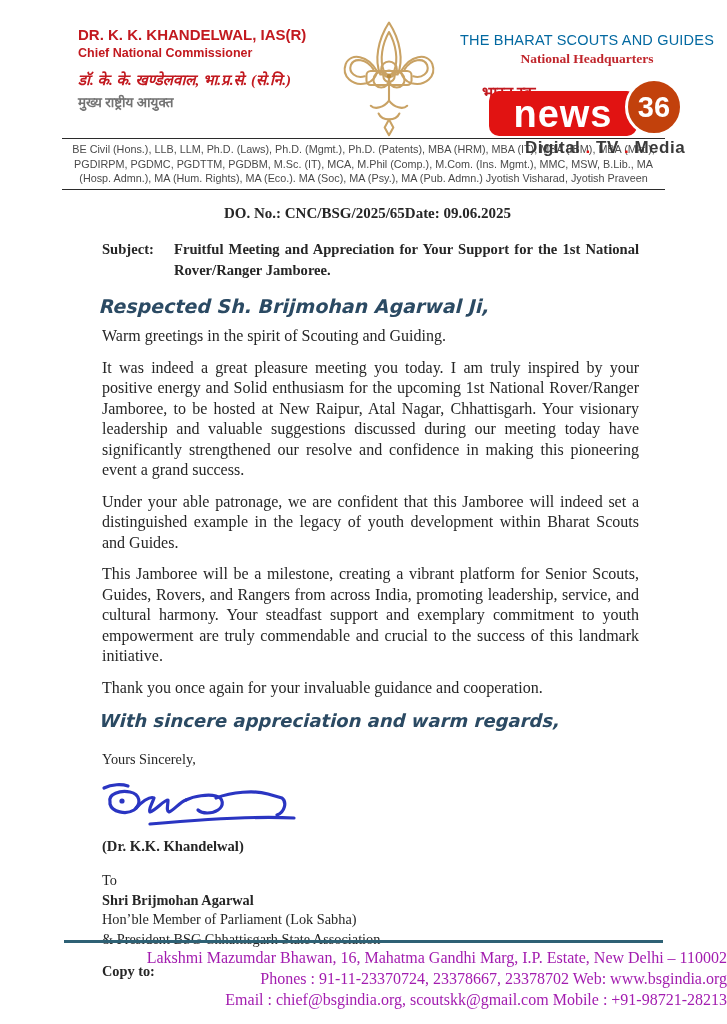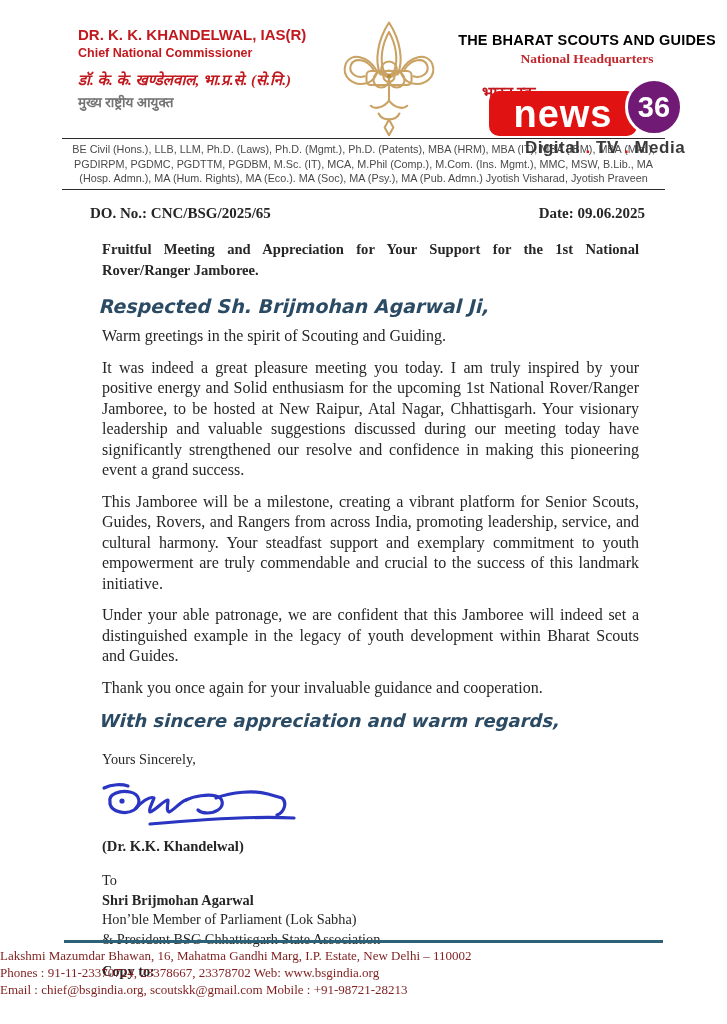--- a/index.html
+++ b/index.html
@@ -14,42 +14,42 @@
   }
   
   .letterhead{display:flex;padding:26px 1px 0 78px;position:relative;height:112px;}
   .lh-left{width:252px;}
   .lh-left .name{font-family:"Liberation Sans",sans-serif;font-weight:bold;font-size:15px;color:#c2191f;line-height:1.15;}
   .lh-left .title{font-family:"Liberation Sans",sans-serif;font-weight:bold;font-size:12.5px;color:#c2191f;margin-top:3px;}
   .lh-left .name-hi{font-weight:bold;font-size:15px;color:#c2191f;margin-top:9px;font-style:italic;}
   .lh-left .title-hi{font-size:13.5px;color:#737373;margin-top:4px;font-weight:bold;}
   .lh-center{width:118px;text-align:center;margin-top:-12px;}
   .lh-right{flex:1;text-align:center;padding-top:6px;}
-  .lh-right .org{font-family:"Liberation Sans",sans-serif;font-weight:700;font-size:14.5px;color:#000000;letter-spacing:.2px;}
+  .lh-right .org{font-family:"Liberation Sans",sans-serif;font-weight:400;font-size:14.5px;color:#0369a1;letter-spacing:.2px;}
   .lh-right .sub{font-size:13.5px;color:#c0262c;margin-top:3px;font-weight:bold;}
   .lh-right .org-hi{font-size:16px;color:#c2191f;font-weight:bold;margin-top:14px;text-align:left;padding-left:34px;}
   .lh-right .sub-hi{font-size:13px;color:#c2191f;font-weight:bold;margin-top:4px;text-align:left;padding-left:92px;}
   
   .watermark{position:absolute;top:78px;right:6px;z-index:6;width:232px;}
   .wm-row{display:flex;align-items:flex-end;}
   .wm-rect{width:148px;height:45px;background:#e11312;border-radius:10px;display:flex;align-items:center;justify-content:center;}
   .wm-rect span{font-family:"Liberation Sans",sans-serif;font-weight:bold;font-size:38px;color:#fff;letter-spacing:1px;line-height:1;}
-  .wm-circle{width:58px;height:58px;border-radius:50%;background:#701a75;border:3px solid #fff;margin-left:-12px;display:flex;align-items:center;justify-content:center;box-sizing:border-box;}
+  .wm-circle{width:58px;height:58px;border-radius:50%;background:#c2410c;border:3px solid #fff;margin-left:-12px;display:flex;align-items:center;justify-content:center;box-sizing:border-box;}
   .wm-circle span{font-family:"Liberation Sans",sans-serif;font-weight:bold;font-size:29px;color:#fff;line-height:1;}
   .wm-tagline{font-family:"Liberation Sans",sans-serif;font-weight:bold;font-size:17px;color:#3a3a3a;text-align:center;margin-top:2px;letter-spacing:.5px;}
   .wm-tagline .dot{color:#e11312;}
   
   .rule{height:1px;background:#2b2b2b;margin:0 62px;}
   .quals{
     font-family:"Liberation Sans",sans-serif;
     font-size:10.8px;color:#4a4a4a;text-align:center;
     line-height:1.35;margin:2px 66px;padding:1px 0;
   }
   
-  .meta-row{display:flex;justify-content:space-between;margin:15px 82px 0 90px;font-weight:bold;font-size:15px;}
+  .meta-row{display:flex;justify-content:center;margin:15px 82px 0 90px;font-weight:bold;font-size:15px;}
   .subject{display:flex;margin:17px 88px 0 102px;font-weight:bold;font-size:14.6px;line-height:1.45;}
   .subject .label{width:72px;flex:none;}
   .subject .text{flex:1;text-align:justify;}
   .hand{
     font-family:"DejaVu Sans",sans-serif;
     color:#2b4a63;font-weight:600;font-style:italic;
     transform:skewX(-3deg);transform-origin:left;
   }
   .salutation{font-size:19px;margin:14px 88px 0 100px;}
   .para{margin:11px 88px 0 102px;font-size:16px;line-height:20.5px;text-align:justify;}
@@ -59,21 +59,21 @@
   .signature{margin:6px 0 0 96px;display:block;}
   .signatory{margin:6px 88px 0 102px;font-size:14.6px;font-weight:bold;}
   .recipient{margin:16px 88px 0 102px;font-size:14.3px;line-height:19.5px;}
   .recipient .r-name{font-weight:bold;}
   .copy-block{margin:13px 88px 0 102px;font-size:14.3px;line-height:19.5px;}
   .copy-block .c-label{font-weight:bold;}
   .copy-block .c-name{font-weight:bold;}
   
   .footer{position:absolute;left:0;right:0;top:940px;}
   .footer-rule{height:3px;background:#2e6175;margin:0 64px;}
-  .footer-lines{text-align:left;font-size:13px;color:#7f1d1d;line-height:1.3;margin-top:5px;}
+  .footer-lines{text-align:right;font-size:16px;color:#a21caf;line-height:1.3;margin-top:5px;}
 </style>
 </head>
 <body>
 
 <div class="sheet">
 
   <header class="letterhead">
     <div class="lh-left">
       <div class="name">DR. K. K. KHANDELWAL, IAS(R)</div>
       <div class="title">Chief National Commissioner</div>
@@ -126,29 +126,30 @@
   <div class="rule"></div>
   <div class="quals">BE Civil (Hons.), LLB, LLM, Ph.D. (Laws), Ph.D. (Mgmt.), Ph.D. (Patents), MBA (HRM), MBA (IT), MBA (IBM), MBA (Mkt.), PGDIRPM, PGDMC, PGDTTM, PGDBM, M.Sc. (IT), MCA, M.Phil (Comp.), M.Com. (Ins. Mgmt.), MMC, MSW, B.Lib., MA (Hosp. Admn.), MA (Hum. Rights), MA (Eco.). MA (Soc), MA (Psy.), MA (Pub. Admn.) Jyotish Visharad, Jyotish Praveen</div>
   <div class="rule"></div>
 
   <div class="meta-row">
     <span>DO. No.: CNC/BSG/2025/65</span>
     <span>Date: 09.06.2025</span>
   </div>
 
   <div class="subject">
+    <span class="label">Subject:</span>
     <span class="text">Fruitful Meeting and Appreciation for Your Support for the 1st National Rover/Ranger Jamboree.</span>
   </div>
 
   <div class="hand salutation">Respected Sh. Brijmohan Agarwal Ji,</div>
 
   <p class="para greeting">Warm greetings in the spirit of Scouting and Guiding.</p>
   <p class="para">It was indeed a great pleasure meeting you today. I am truly inspired by your positive energy and Solid enthusiasm for the upcoming 1st National Rover/Ranger Jamboree, to be hosted at New Raipur, Atal Nagar, Chhattisgarh. Your visionary leadership and valuable suggestions discussed during our meeting today have significantly strengthened our resolve and confidence in making this pioneering event a grand success.</p>
+  <p class="para">Under your able patronage, we are confident that this Jamboree will indeed set a distinguished example in the legacy of youth development within Bharat Scouts and Guides.</p>
   <p class="para">This Jamboree will be a milestone, creating a vibrant platform for Senior Scouts, Guides, Rovers, and Rangers from across India, promoting leadership, service, and cultural harmony. Your steadfast support and exemplary commitment to youth empowerment are truly commendable and crucial to the success of this landmark initiative.</p>
-  <p class="para">Under your able patronage, we are confident that this Jamboree will indeed set a distinguished example in the legacy of youth development within Bharat Scouts and Guides.</p>
   <p class="para">Thank you once again for your invaluable guidance and cooperation.</p>
 
   <div class="hand closing-hand">With sincere appreciation and warm regards,</div>
 
   <p class="signoff">Yours Sincerely,</p>
 
   <svg class="signature" width="220" height="58" viewBox="0 0 220 58" fill="none" stroke="#2a35c2" stroke-width="3.2" stroke-linecap="round" stroke-linejoin="round">
     <path d="M8 14 C16 10 26 10 32 12"></path>
     <path d="M14 28 C12 20 24 16 34 18 C44 20 46 30 38 36 C30 41 16 38 14 30 Z"></path>
     <circle cx="26" cy="27" r="2.6" fill="#2a35c2" stroke="none"></circle>

